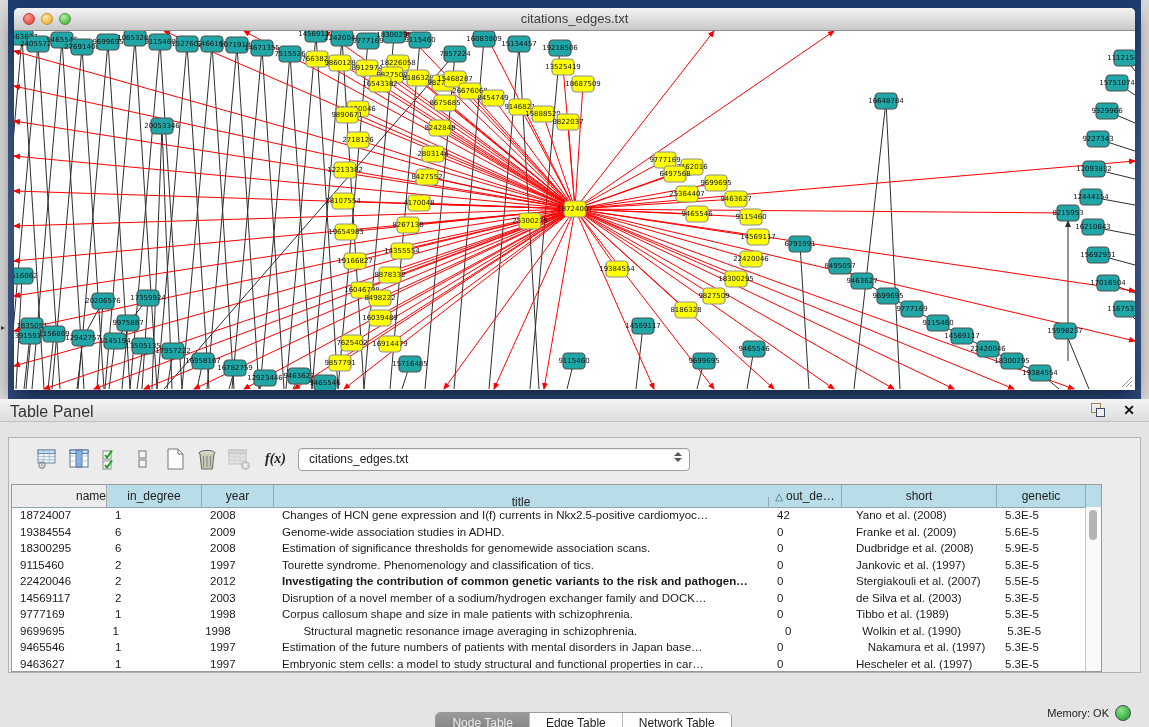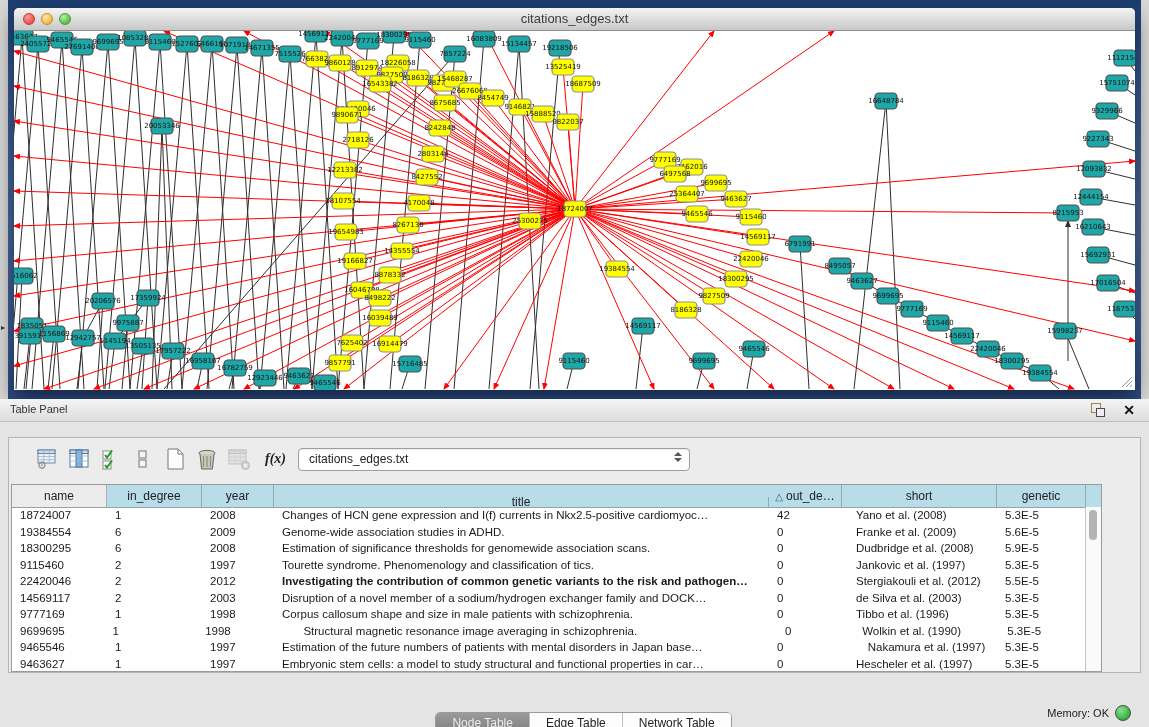--- a/index.html
+++ b/index.html
@@ -23,21 +23,21 @@
   .light.red{left:9px;background:radial-gradient(circle at 35% 30%,#ff9d96,#ec5f55 60%,#c93a31);border:1px solid #b74138;}
   .light.yellow{left:27px;background:radial-gradient(circle at 35% 30%,#ffe9a8,#f5bf4f 60%,#d99a25);border:1px solid #c49038;}
   .light.green{left:45px;background:radial-gradient(circle at 35% 30%,#b9f0a8,#61c554 60%,#3d9e32);border:1px solid #53963f;}
   .canvas{position:relative;width:1121px;height:359px;background:#ffffff;overflow:hidden;}
   .canvas svg{display:block;}
   .resize-grip{position:absolute;right:2px;bottom:2px;width:14px;height:14px;}
   
   .table-panel{position:absolute;left:0;top:399px;width:1149px;height:328px;background:#e4e4e4;}
   .tp-header{height:22px;background:linear-gradient(180deg,#f4f4f4,#dddddd);
      border-bottom:1px solid #c2c2c2;position:relative;}
-  .tp-header .tp-title{position:absolute;left:10px;top:4px;font-size:11px;color:#333;}
+  .tp-header .tp-title{position:absolute;left:10px;top:4px;font-size:16px;color:#333;}
   .float-icon{position:absolute;right:44px;top:4px;width:14px;height:14px;cursor:pointer;}
   .float-icon .sq1{position:absolute;left:0;top:0;width:8px;height:8px;border:1.5px solid #9b8748;}
   .float-icon .sq2{position:absolute;left:5px;top:5px;width:7px;height:7px;border:1.5px solid #3e4b66;background:#eee;}
   .close-icon{position:absolute;right:14px;top:2px;font-size:14px;font-weight:bold;color:#111;cursor:pointer;line-height:18px;}
   .tp-body{position:absolute;left:8px;top:38px;width:1133px;height:236px;
      background:#ececec;border:1px solid #b4b4b4;box-sizing:border-box;}
   .tp-toolbar{position:absolute;left:0;top:0;width:100%;height:42px;display:flex;align-items:center;padding-left:26px;box-sizing:border-box;}
   .icon-btn{width:24px;height:24px;margin-right:8px;display:flex;align-items:center;justify-content:center;cursor:pointer;position:relative;}
   .icon-btn.disabled{opacity:.5;}
   .fx-label{font-family:"Liberation Serif",serif;font-style:italic;font-weight:bold;font-size:14px;color:#222;margin:0 12px 0 6px;cursor:pointer;}
@@ -597,21 +597,21 @@
           <span class="combo-value">citations_edges.txt</span>
           <span class="spin">
             <i class="up"></i>
             <i class="dn"></i>
           </span>
         </div>
       </div>
 
     <div class="tbl">
       <div class="thead" id="thead">
-          <div class="th-cell first" style="width: 95px;">
+          <div class="th-cell first" style="width: 95px; justify-content: flex-end;">
             <span>name</span>
           </div>
           <div class="th-cell" style="width: 95px;">
             <span>in_degree</span>
           </div>
           <div class="th-cell" style="width: 72px;">
             <span>year</span>
           </div>
           <div class="th-cell" style="width: 495px; margin-top: 12px;">
             <span>title</span>
@@ -663,39 +663,39 @@
             <div class="cell c4" style="width: 73px;">0</div>
             <div class="cell c5" style="width: 155px;">Jankovic et al. (1997)</div>
             <div class="cell c6" style="width: 89px;">5.3E-5</div>
           </div>
           <div class="row">
             <div class="cell c0" style="width: 95px;">22420046</div>
             <div class="cell c1" style="width: 95px;">2</div>
             <div class="cell c2" style="width: 72px;">2012</div>
             <div class="cell c3" style="width: 495px; font-weight: bold;">Investigating the contribution of common genetic variants to the risk and pathogen…</div>
             <div class="cell c4" style="width: 73px;">0</div>
-            <div class="cell c5" style="width: 155px;">Stergiakouli et al. (2012)</div>
+            <div class="cell c5" style="width: 155px;">Stergiakouli et al. (2007)</div>
             <div class="cell c6" style="width: 89px;">5.5E-5</div>
           </div>
           <div class="row">
             <div class="cell c0" style="width: 95px;">14569117</div>
             <div class="cell c1" style="width: 95px;">2</div>
             <div class="cell c2" style="width: 72px;">2003</div>
             <div class="cell c3" style="width: 495px;">Disruption of a novel member of a sodium/hydrogen exchanger family and DOCK…</div>
             <div class="cell c4" style="width: 73px;">0</div>
             <div class="cell c5" style="width: 155px;">de Silva et al. (2003)</div>
             <div class="cell c6" style="width: 89px;">5.3E-5</div>
           </div>
           <div class="row">
             <div class="cell c0" style="width: 95px;">9777169</div>
             <div class="cell c1" style="width: 95px;">1</div>
             <div class="cell c2" style="width: 72px;">1998</div>
             <div class="cell c3" style="width: 495px;">Corpus callosum shape and size in male patients with schizophrenia.</div>
             <div class="cell c4" style="width: 73px;">0</div>
-            <div class="cell c5" style="width: 155px;">Tibbo et al. (1996)</div>
+            <div class="cell c5" style="width: 155px;">Tibbo et al. (1989)</div>
             <div class="cell c6" style="width: 89px;">5.3E-5</div>
           </div>
           <div class="row">
             <div class="cell c0" style="width: 95px;">9699695</div>
             <div class="cell c1" style="width: 95px;">1</div>
             <div class="cell c2" style="width: 72px;">1998</div>
             <div class="cell c3" style="width: 495px; margin-left: 28px;">Structural magnetic resonance image averaging in schizophrenia.</div>
             <div class="cell c4" style="width: 73px;">0</div>
             <div class="cell c5" style="width: 155px;">Wolkin et al. (1990)</div>
             <div class="cell c6" style="width: 89px;">5.3E-5</div>

